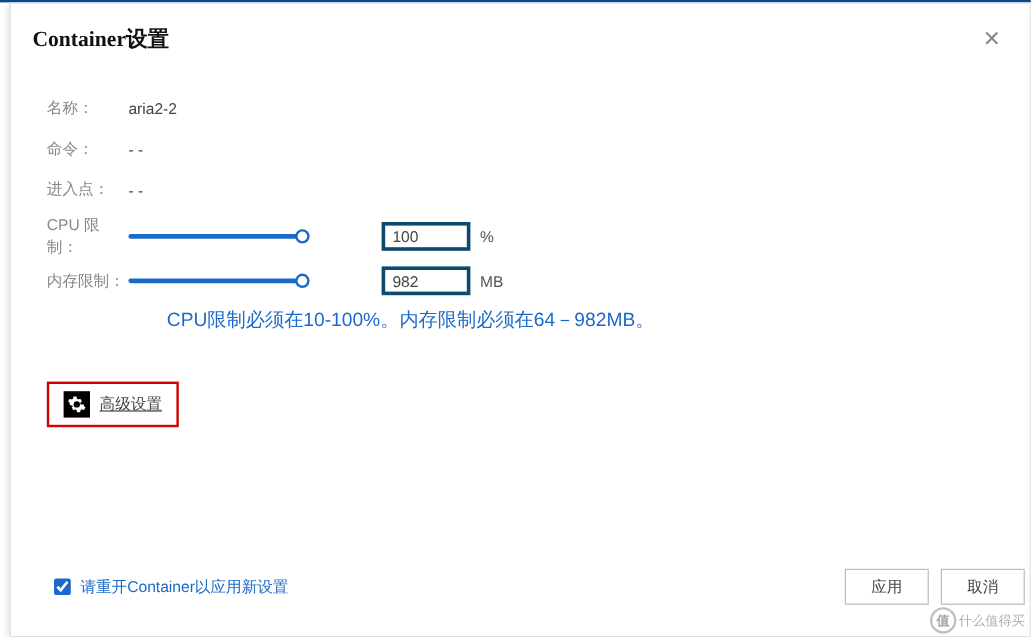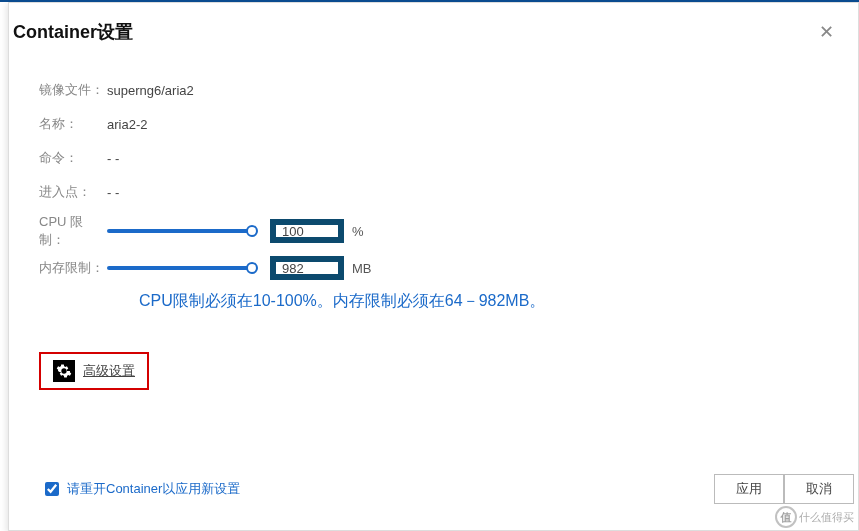--- a/index.html
+++ b/index.html
@@ -21,21 +21,22 @@
   right: 0;
   bottom: 0;
   background: #fff;
   border: 1px solid #ddd;
   box-shadow: -2px 2px 6px rgba(0,0,0,0.1);
 }
 .titlebar {
   display: flex;
   align-items: center;
   justify-content: space-between;
-  padding: 14px 18px 10px 4px;
+  padding: 14px 18px 10px 18px;
+  font-family: Liberation Serif, serif;
 }
 .titlebar h2 {
   font-size: 18px;
   font-weight: bold;
   color: #111;
 }
 .close-x {
   font-size: 18px;
   color: #888;
   cursor: pointer;
@@ -95,24 +96,25 @@
   top: 1px;
   width: 12px;
   height: 12px;
   background: #fff;
   border: 2px solid #1b6ac9;
   border-radius: 50%;
 }
 .numbox {
   width: 74px;
   height: 24px;
-  border: 6px solid #0c4a6e;
+  border: 3px solid #0c4a6e;
   padding: 0 6px;
   font-size: 13px;
   color: #444;
+  margin-left: 48px;
 }
 .unit {
   margin-left: 8px;
   color: #555;
 }
 .hint {
   color: #1b6ac9;
   font-size: 16px;
   margin: 8px 0 0 100px;
 }
@@ -151,21 +153,21 @@
   align-items: center;
   gap: 8px;
   color: #1b6ac9;
   cursor: pointer;
 }
 .chkwrap input {
   width: 14px;
   height: 14px;
   accent-color: #1b6ac9;
 }
-.btns { display: flex; gap: 0; }
+.btns { display: flex; gap: 10px; }
 .btn {
   min-width: 70px;
   height: 30px;
   background: #fff;
   border: 1px solid #bbb;
   color: #444;
   font-size: 13px;
   cursor: pointer;
   padding: 0 16px;
 }
@@ -193,24 +195,20 @@
 
 <div class="dialog">
 
   <div class="titlebar">
     <h2>Container设置</h2>
     <div class="close-x">✕</div>
   </div>
 
   <div class="body">
 
-    <div class="row">
-      <div class="lbl">镜像文件：</div>
-      <div class="val">superng6/aria2</div>
-    </div>
 
     <div class="row">
       <div class="lbl">名称：</div>
       <div class="val">aria2-2</div>
     </div>
 
     <div class="row">
       <div class="lbl">命令：</div>
       <div class="val">- -</div>
     </div>

